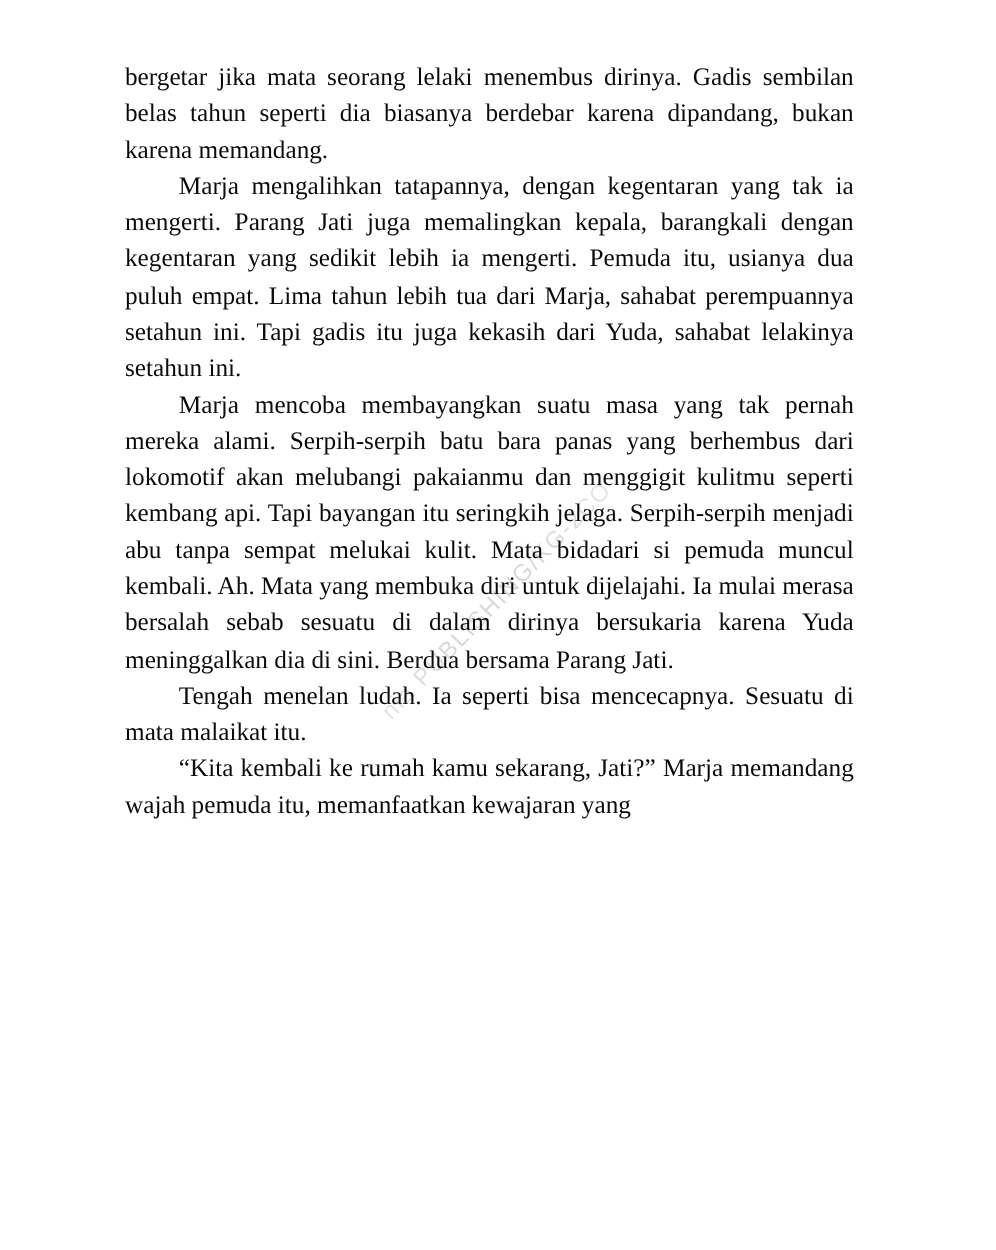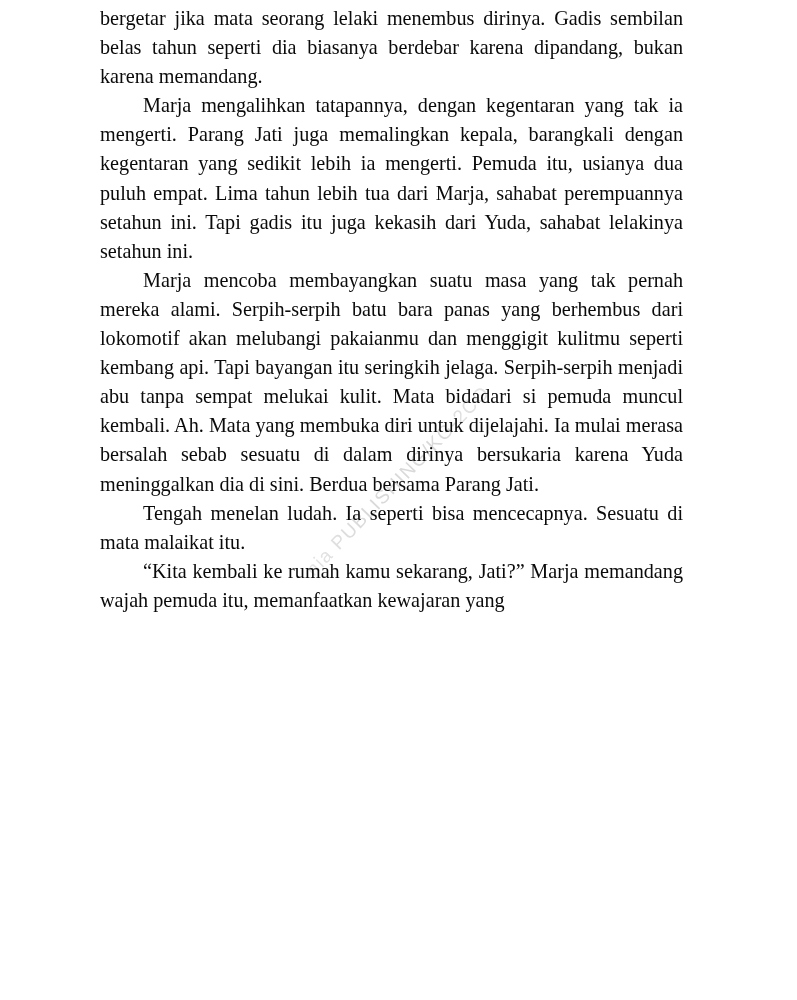--- a/index.html
+++ b/index.html
@@ -53,20 +53,21 @@
     line-height: 29.1px;
     text-align: justify;
     text-justify: inter-word;
     text-indent: 43px;
     hyphens: none;
     -webkit-hyphens: none;
     word-spacing: 0px;
   }
   p.para.noindent {
     text-indent: 0;
+    margin-top: 44px;
   }
   p.para.italic {
     font-style: italic;
   }
   p.para:last-child {
     text-align-last: left;
   }
 </style>
 </head>
 <body>

